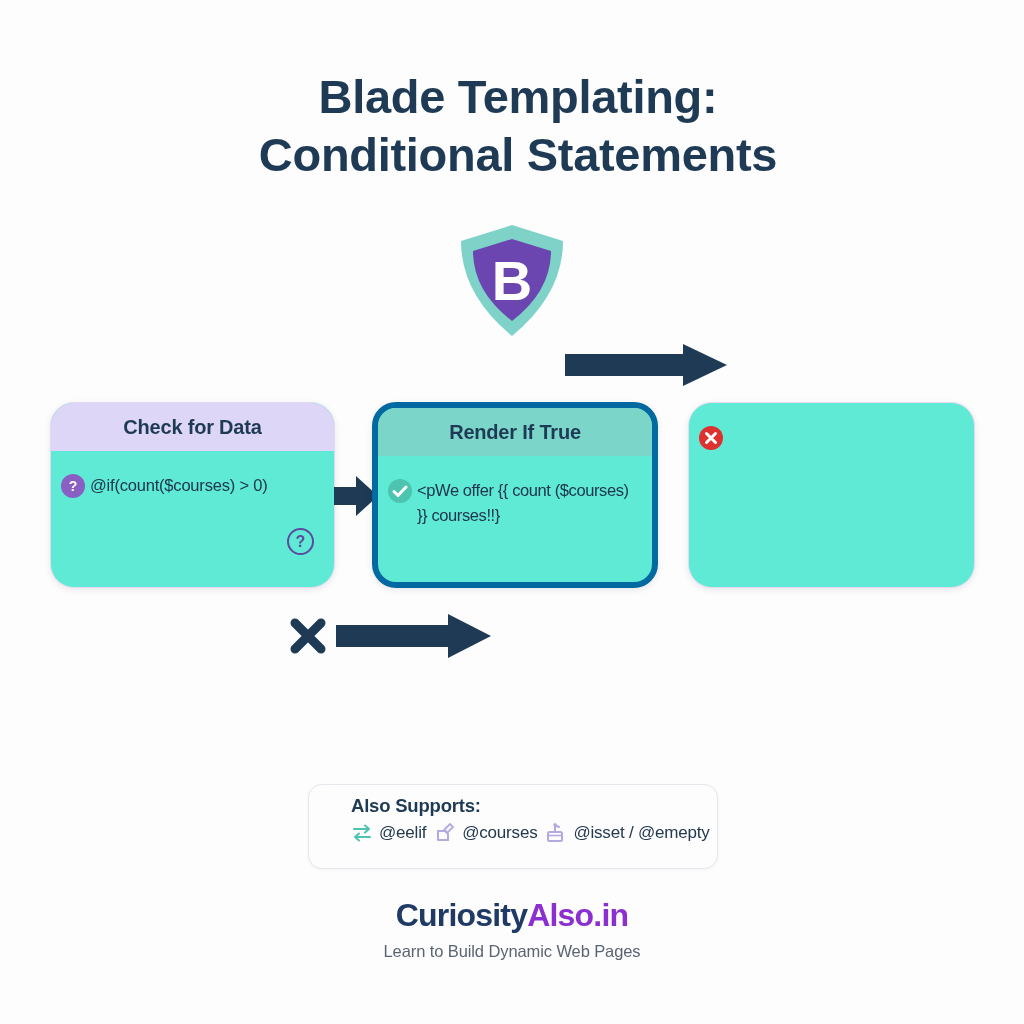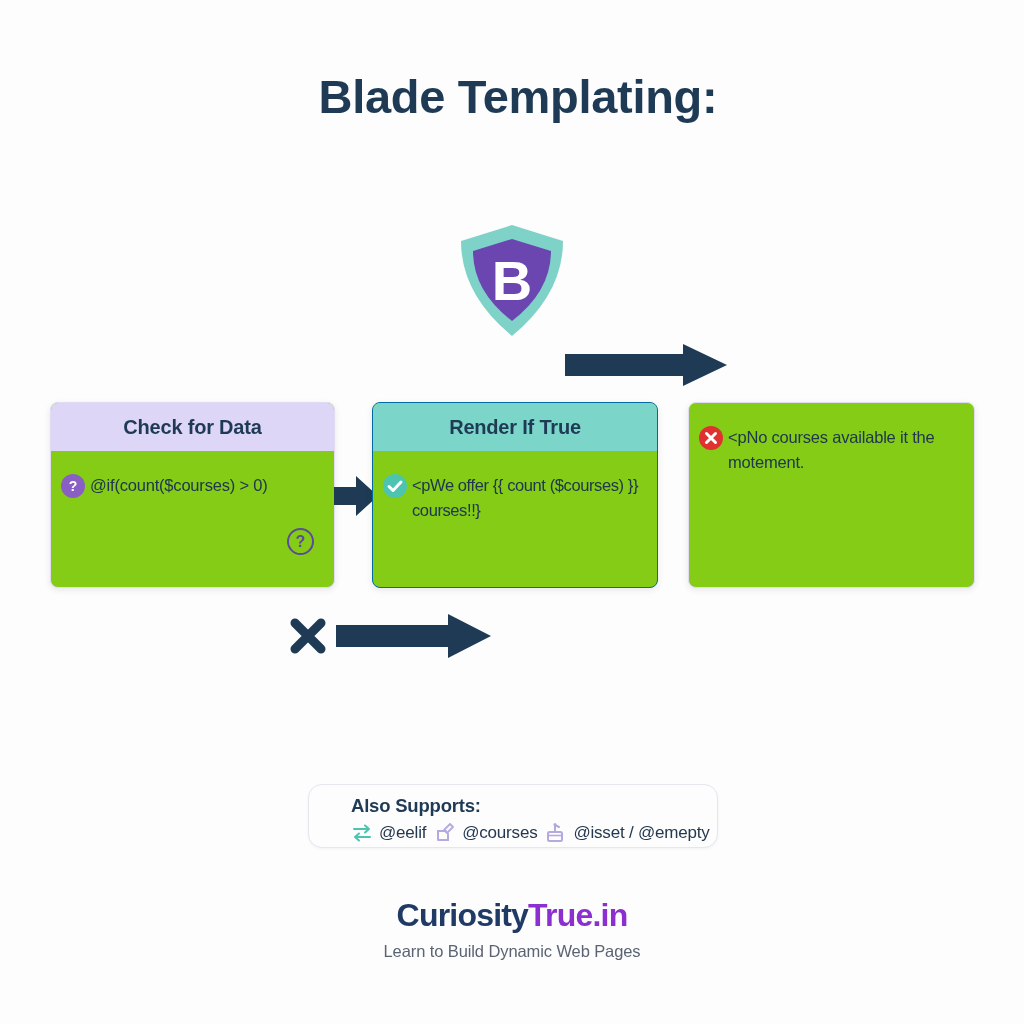--- a/index.html
+++ b/index.html
@@ -61,27 +61,27 @@
     position: absolute;
     left: 336px; top: 612px;
     width: 155px; height: 48px;
   }
 
   
   .card {
     position: absolute;
     top: 402px;
     height: 186px;
-    border-radius: 8px;
-    background: #84cc16;
+    border-radius: 24px;
+    background: #5eead4;
     overflow: hidden;
     box-shadow: 0 2px 6px rgba(40,40,80,0.10);
   }
   .card-1 { left: 50px;  width: 285px; border: 1.5px solid #e2dcf2; }
-  .card-2 { left: 372px; width: 286px; border: 1px solid #0369a1; }
+  .card-2 { left: 372px; width: 286px; border: 6px solid #0369a1; }
   .card-3 { left: 688px; width: 287px; border: 1.5px solid #e2dcf2; }
 
   .card-head {
     height: 48px;
     display: flex;
     align-items: center;
     justify-content: center;
     font-size: 20px;
     font-weight: bold;
     color: #1e3a55;
@@ -131,21 +131,21 @@
     display: flex; align-items: center; justify-content: center;
     color: #5b4a9e;
     font-size: 16px;
     font-weight: bold;
   }
 
   
   .supports {
     position: absolute;
     left: 308px; top: 784px;
-    width: 410px; height: 64px;
+    width: 410px; height: 85px;
     border: 1.5px solid #e6e6ee;
     border-radius: 14px;
     background: #fdfdfd;
     padding: 10px 0 0 42px;
     box-shadow: 0 1px 3px rgba(40,40,80,0.05);
   }
   .supports-title {
     font-size: 18.5px;
     font-weight: bold;
     color: #1e3a55;
@@ -192,20 +192,21 @@
     letter-spacing: -0.1px;
   }
 </style>
 </head>
 <body>
 
 <div class="page">
 
   <div class="title-block">
     <div class="title-line">Blade Templating:</div>
+    <div class="title-line">Conditional Statements</div>
   </div>
 
   <div class="shield-wrap">
     <svg width="114" height="118" viewBox="0 0 114 118">
       <path d="M57 3 L108 19 Q108 72 57 114 Q6 72 6 19 Z" fill="#7fd2c8"></path>
       <path d="M57 17 L96 29 Q96 69 57 99 Q18 69 18 29 Z" fill="#6b46b0"></path>
       <text x="57" y="78" font-family="'Liberation Sans', sans-serif" font-size="56" font-weight="bold" fill="#ffffff" text-anchor="middle">B</text>
     </svg>
   </div>
 
@@ -251,21 +252,20 @@
   </div>
 
   <div class="card card-3">
     <div class="card-body">
       <div class="code-row">
         <span class="badge badge-x">
           <svg width="24" height="24" viewBox="0 0 24 24">
             <path d="M7.5 7.5 L16.5 16.5 M16.5 7.5 L7.5 16.5" stroke="#ffffff" stroke-width="3" stroke-linecap="round"></path>
           </svg>
         </span>
-        <span class="code-text">&lt;pNo courses available it the motement.</span>
       </div>
     </div>
   </div>
 
   <div class="arrow-bottom-x">
     <svg width="40" height="44" viewBox="0 0 40 44">
       <path d="M7 9 L33 35 M33 9 L7 35" stroke="#1e3a55" stroke-width="9" stroke-linecap="round"></path>
     </svg>
   </div>
 
@@ -304,18 +304,18 @@
           <circle cx="10" cy="2.5" r="1.6" fill="#b5a9e0"></circle>
         </svg>
         <span>@isset / @emepty</span>
       </div>
 
     </div>
   </div>
 
   <div class="footer">
     <div class="brand">
-      <span class="brand-a">Curiosity</span><span class="brand-b">True.in</span>
+      <span class="brand-a">Curiosity</span><span class="brand-b">Also.in</span>
     </div>
     <div class="tagline">Learn to Build Dynamic Web Pages</div>
   </div>
 
 </div>
 
 </body></html>

